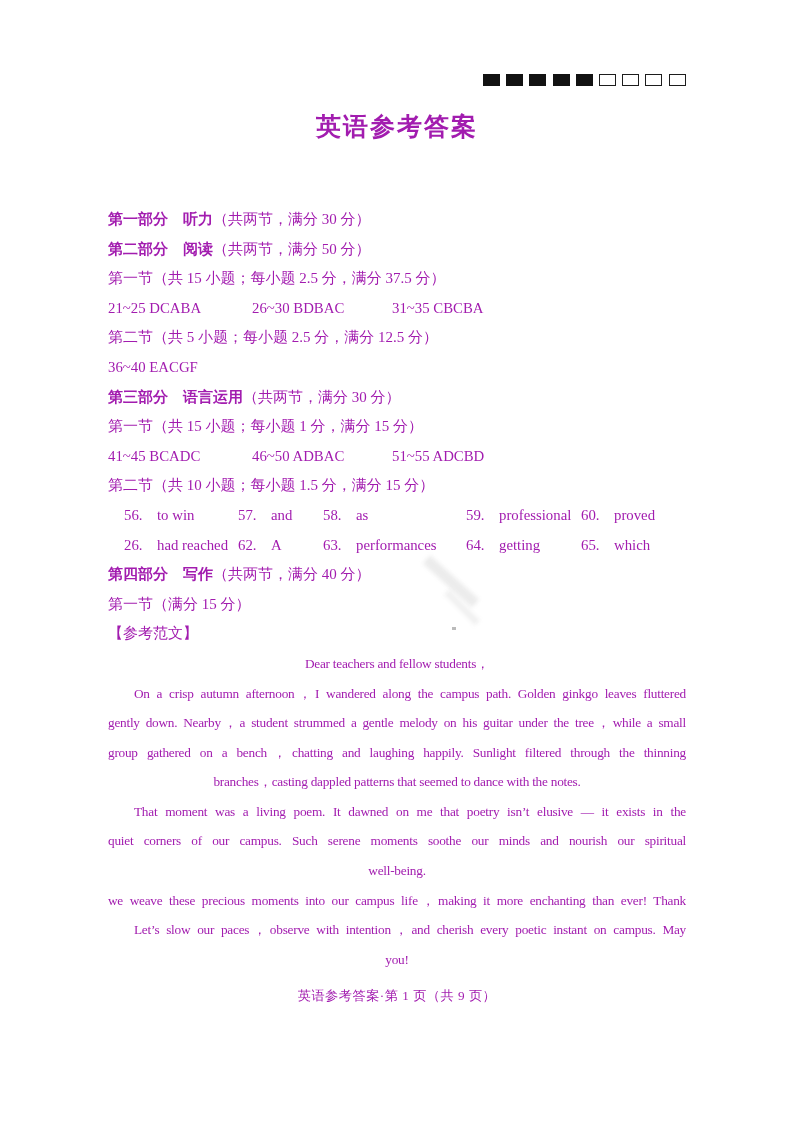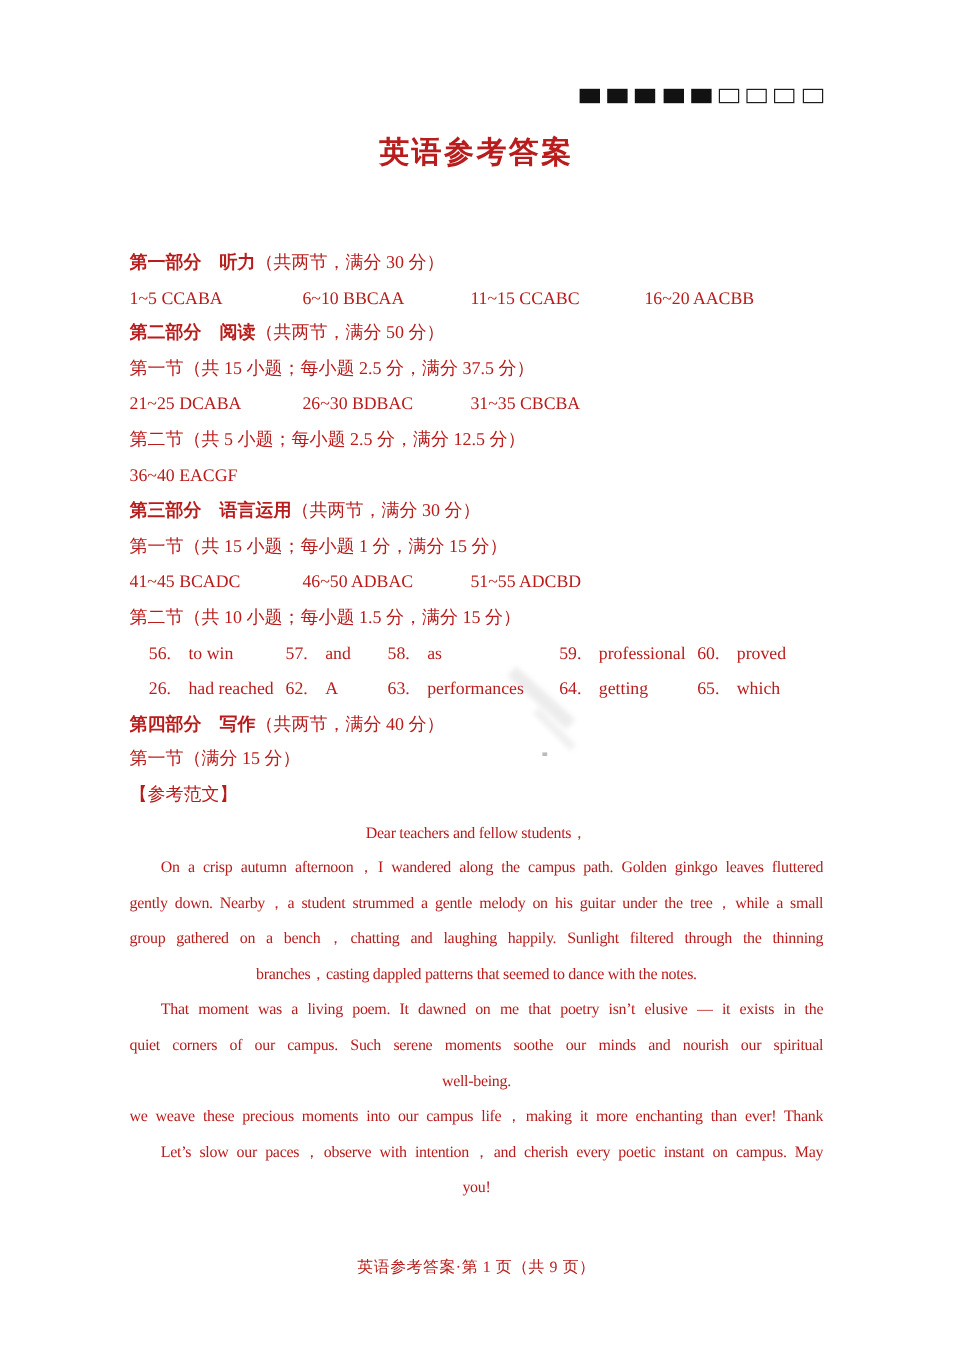--- a/index.html
+++ b/index.html
@@ -1,20 +1,20 @@
 <!DOCTYPE html>
 <html><head>
 <meta charset="utf-8">
 <style>
   html,body{margin:0;padding:0;background:#ffffff;}
   .page{
     position:relative;
     width:794px;height:1123px;
     background:#ffffff;
-    color:#b91c1c;
+    color:#a21caf;
     font-family:"Liberation Serif", serif;
     overflow:hidden;
   }
   
   .marks{position:absolute;top:74px;left:483px;display:flex;gap:6.2px;}
   .mark{width:17px;height:12px;box-sizing:border-box;}
   .mark.filled{background:#121212;}
   .mark.hollow{border:1.7px solid #1d1d1d;background:#fff;}
   
   .title{
@@ -32,21 +32,21 @@
   .wauto{flex:1 1 auto;}
   .cell .no{display:inline-block;width:33px;margin-left:16px;}
   
   .essay-line{
     font-size:13.3px;letter-spacing:-0.25px;white-space:normal;text-align:center;
   }
   .jl{text-align:justify;text-align-last:justify;}
   .ind{text-indent:26px;}
   
   .footer{
-    position:absolute;top:1047px;left:0;width:100%;
+    position:absolute;top:987px;left:0;width:100%;
     text-align:center;font-size:13.2px;letter-spacing:0.5px;
   }
   
   .art1{position:absolute;left:418px;top:576px;width:66px;height:11px;
         background:rgba(110,110,110,0.13);transform:rotate(42deg);filter:blur(2.2px);}
   .art2{position:absolute;left:440px;top:604px;width:44px;height:7px;
         background:rgba(110,110,110,0.10);transform:rotate(45deg);filter:blur(2px);}
   .art3{position:absolute;left:452px;top:627px;width:4px;height:3px;
         background:rgba(60,60,60,0.35);filter:blur(0.5px);}
 </style>
@@ -66,26 +66,20 @@
       <span class="mark hollow"></span>
       <span class="mark hollow"></span>
     </div>
 
   <div class="title">英语参考答案</div>
 
   <div class="content">
 
     <div class="line"><span class="hb">第一部分　听力</span><span>（共两节，满分 30 分）</span></div>
 
-    <div class="line row">
-      <span class="w144">1~5 CCABA</span>
-      <span class="w140">6~10 BBCAA</span>
-      <span class="w145">11~15 CCABC</span>
-      <span class="wauto">16~20 AACBB</span>
-    </div>
 
     <div class="line"><span class="hb">第二部分　阅读</span><span>（共两节，满分 50 分）</span></div>
 
     <div class="line">第一节（共 15 小题；每小题 2.5 分，满分 37.5 分）</div>
 
     <div class="line row">
       <span class="w144">21~25 DCABA</span>
       <span class="w140">26~30 BDBAC</span>
       <span class="wauto">31~35 CBCBA</span>
     </div>

